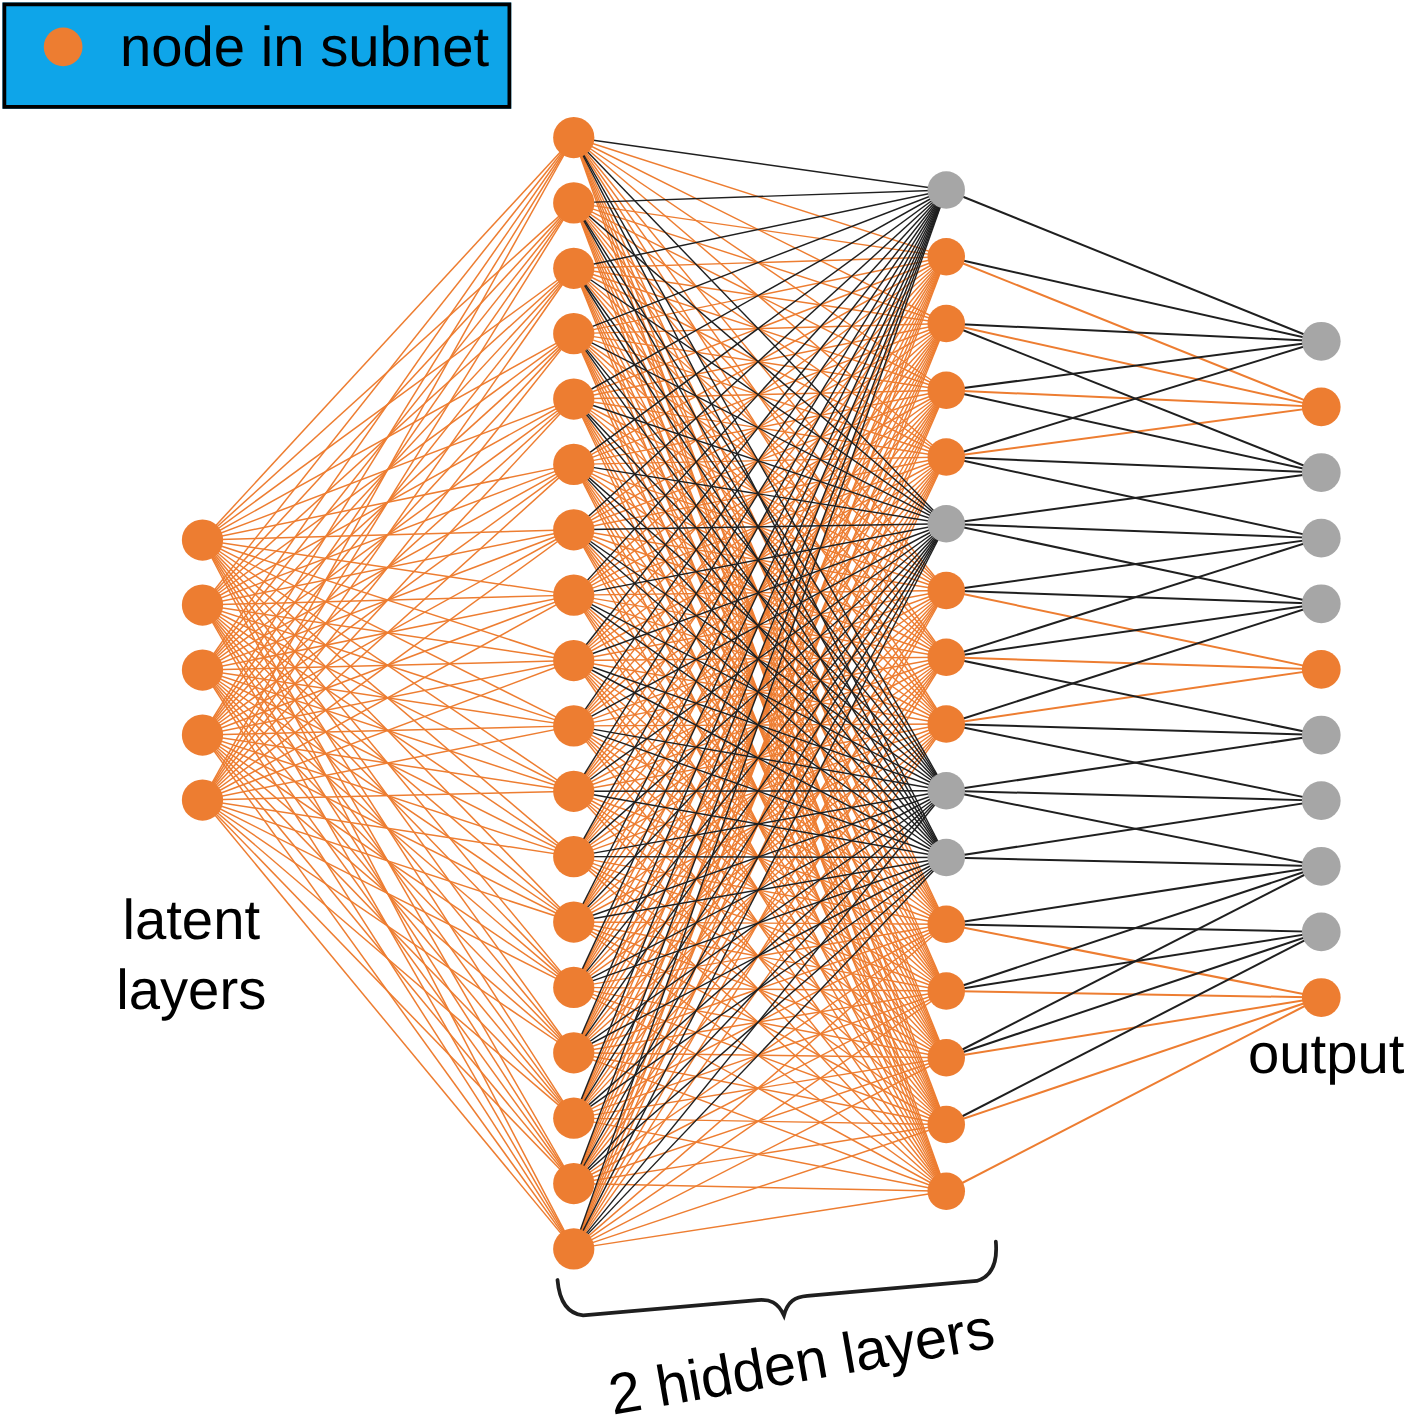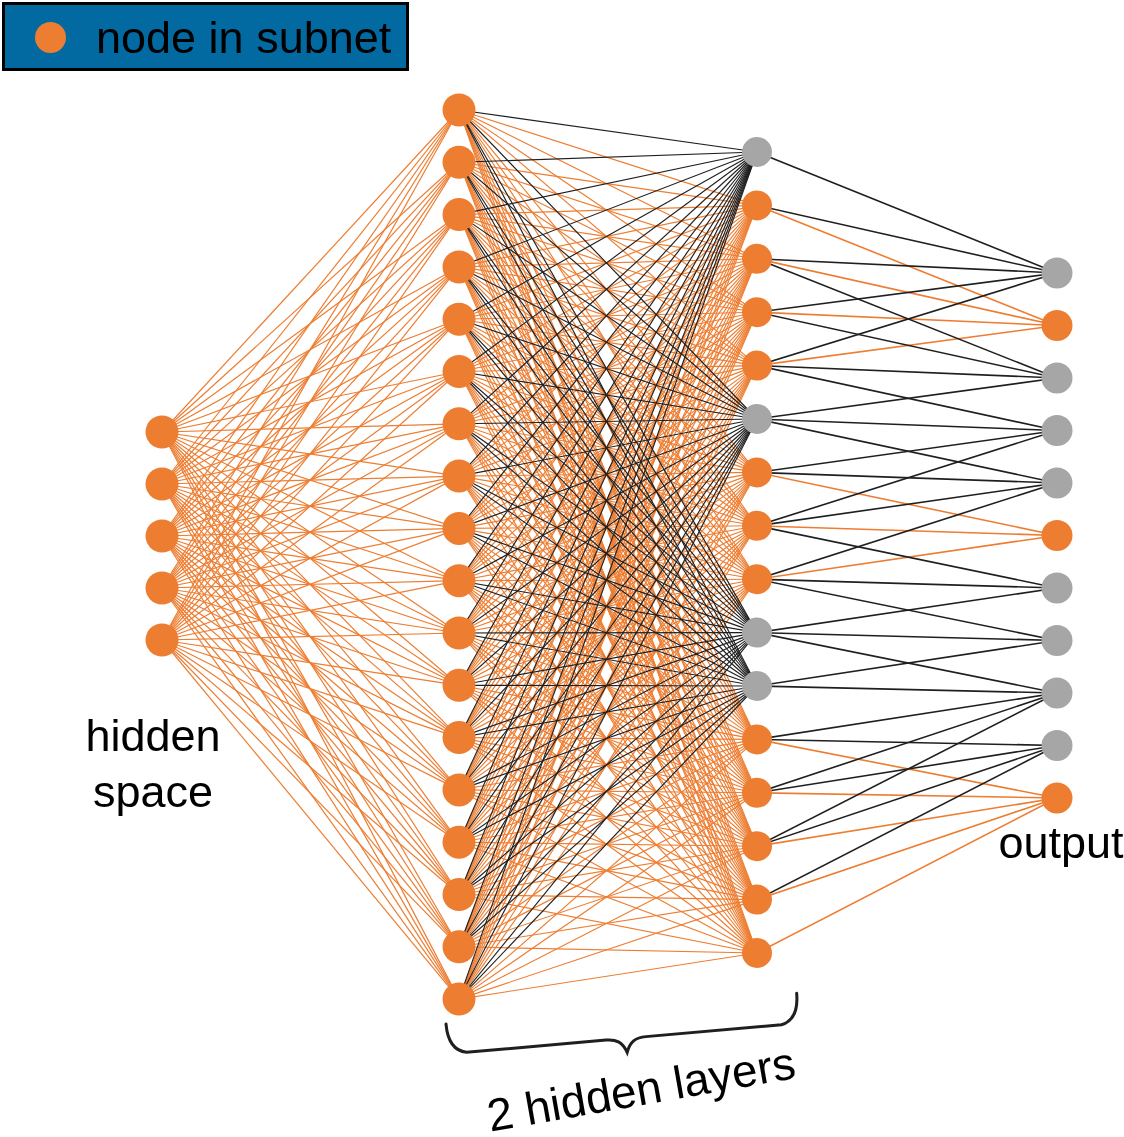--- a/index.html
+++ b/index.html
@@ -13,23 +13,23 @@
     color: #000000;
   }
   svg.network {
     position: absolute;
     left: 0; top: 0;
   }
   .legend {
     position: absolute;
     left: 2px; top: 2px;
     width: 401px;
-    background: #0369a1;
+    background: #0ea5e9;
     border: 3px solid #000000;
-    padding: 4px 0 2px 0;
+    padding: 4px 0 18px 0;
   }
   .legend-row {
     display: flex;
     align-items: center;
     height: 57px;
   }
   .legend-swatch {
     width: 62px;
     margin-left: 14px;
     margin-right: 15px;
@@ -563,21 +563,21 @@
   <div class="legend">
     <div class="legend-row">
       <span class="legend-swatch">
         <span class="legend-dot" style="background: rgb(237, 125, 49);"></span>
       </span>
       <span class="legend-label">node in subnet</span>
     </div>
   </div>
 
   <div class="label latent-label">
-    <div>hidden</div>
-    <div>space</div>
+    <div>latent</div>
+    <div>layers</div>
   </div>
 
   <div class="label output-label">output</div>
 
   <div class="label hidden-layers-label">2 hidden layers</div>
 
 </div>
 
 </body></html>

